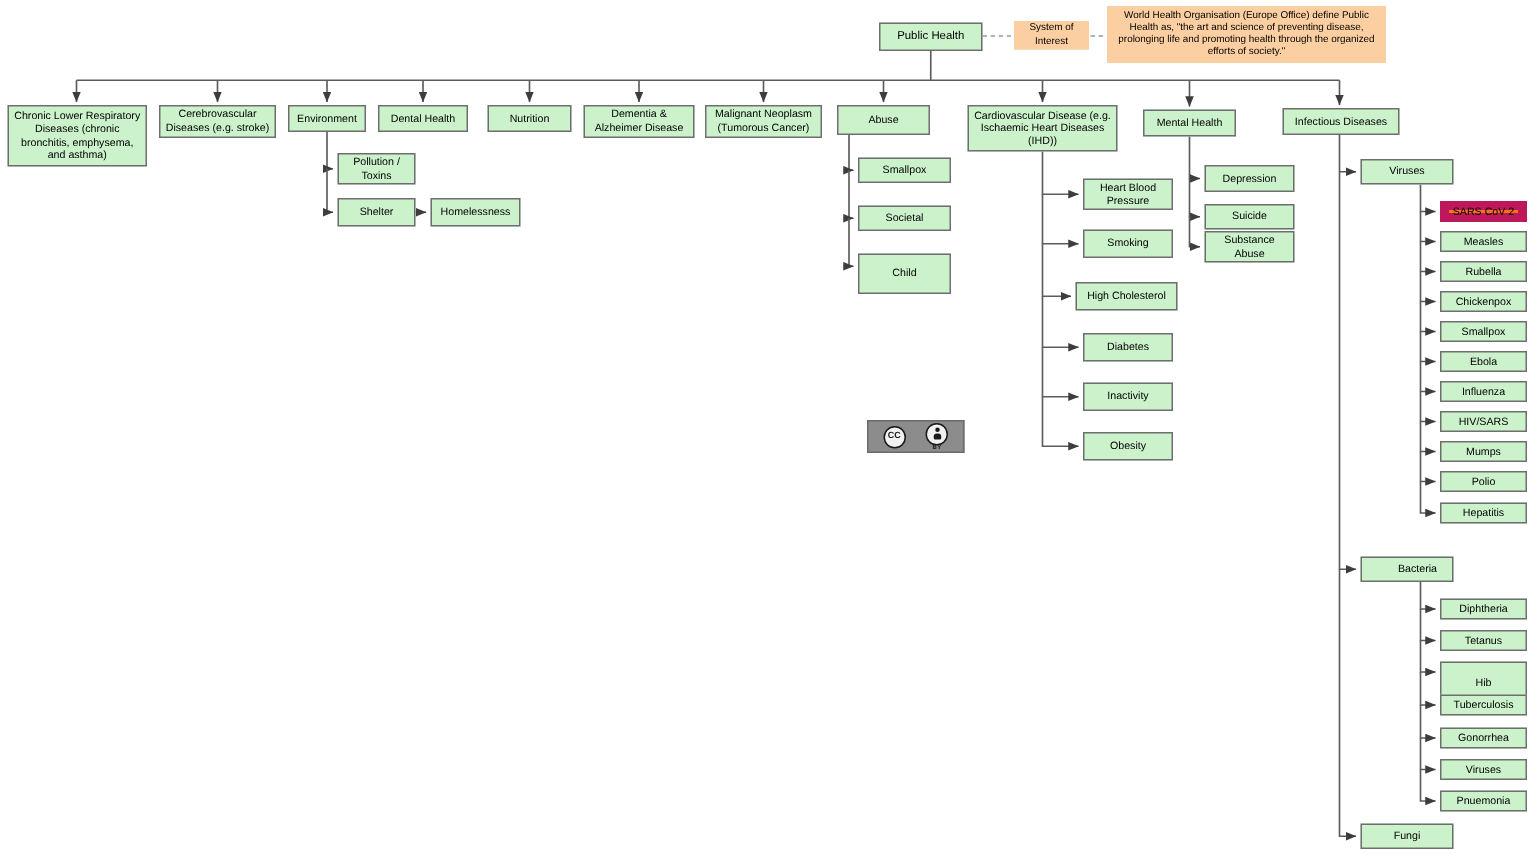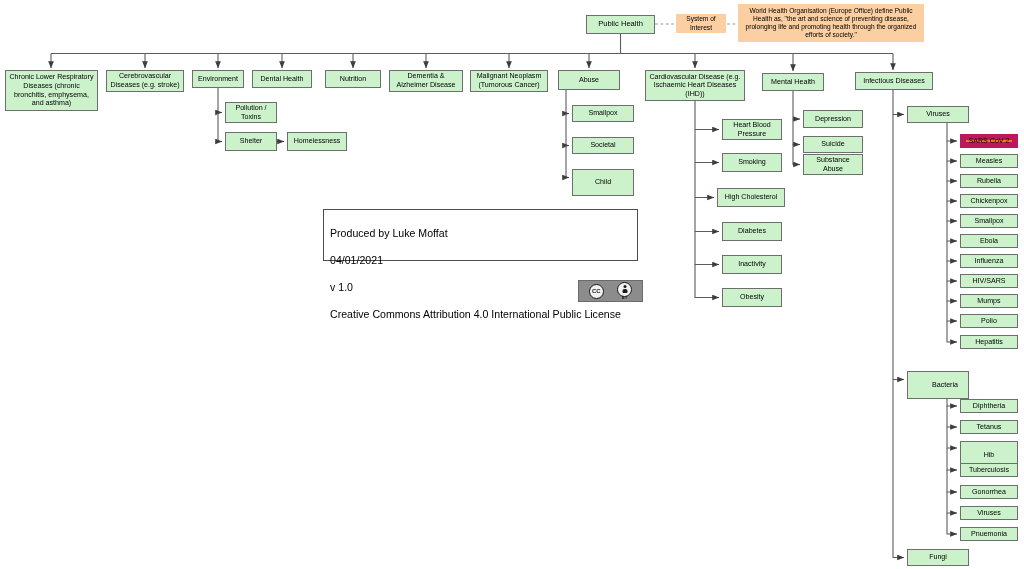--- a/index.html
+++ b/index.html
@@ -208,37 +208,31 @@
   <div class="node" style="left:960px;top:174px;width:58px;height:14px;">Rubella</div>
   <div class="node" style="left:960px;top:194px;width:58px;height:14px;">Chickenpox</div>
   <div class="node" style="left:960px;top:214px;width:58px;height:14px;">Smallpox</div>
   <div class="node" style="left:960px;top:234px;width:58px;height:14px;">Ebola</div>
   <div class="node" style="left:960px;top:254px;width:58px;height:14px;">Influenza</div>
   <div class="node" style="left:960px;top:274px;width:58px;height:14px;">HIV/SARS</div>
   <div class="node" style="left:960px;top:294px;width:58px;height:14px;">Mumps</div>
   <div class="node" style="left:960px;top:314px;width:58px;height:14px;">Polio</div>
   <div class="node" style="left:960px;top:335px;width:58px;height:14px;">Hepatitis</div>
 
-  <div class="node" style="left:907px;top:371px;width:62px;height:28px;padding-left:16px;">Bacteria</div>
+  <div class="node" style="left:907px;top:371px;width:62px;height:17px;padding-left:16px;">Bacteria</div>
   <div class="node" style="left:960px;top:399px;width:58px;height:14px;">Diphtheria</div>
   <div class="node" style="left:960px;top:420px;width:58px;height:14px;">Tetanus</div>
   <div class="node" style="left:960px;top:441px;width:58px;height:28px;">Hib</div>
   <div class="node" style="left:960px;top:463px;width:58px;height:14px;">Tuberculosis</div>
   <div class="node" style="left:960px;top:485px;width:58px;height:14px;">Gonorrhea</div>
   <div class="node" style="left:960px;top:506px;width:58px;height:14px;">Viruses</div>
   <div class="node" style="left:960px;top:527px;width:58px;height:14px;">Pnuemonia</div>
 
   <div class="node" style="left:907px;top:549px;width:62px;height:17px;">Fungi</div>
 
-  <div class="credits" style="left:323px;top:209px;width:315px;height:52px;">
-    <div>Produced by Luke Moffat</div>
-    <div>04/01/2021</div>
-    <div>v 1.0</div>
-    <div>Creative Commons Attribution 4.0 International Public License</div>
-  </div>
 
   <div class="cc-badge" style="left:578px;top:280px;width:57px;height:20px;">
     <span class="ccmark">CC</span>
     <span class="bywrap">
       <span class="bymark"></span>
       <span class="bylabel">BY</span>
     </span>
   </div>
 
 </div>

